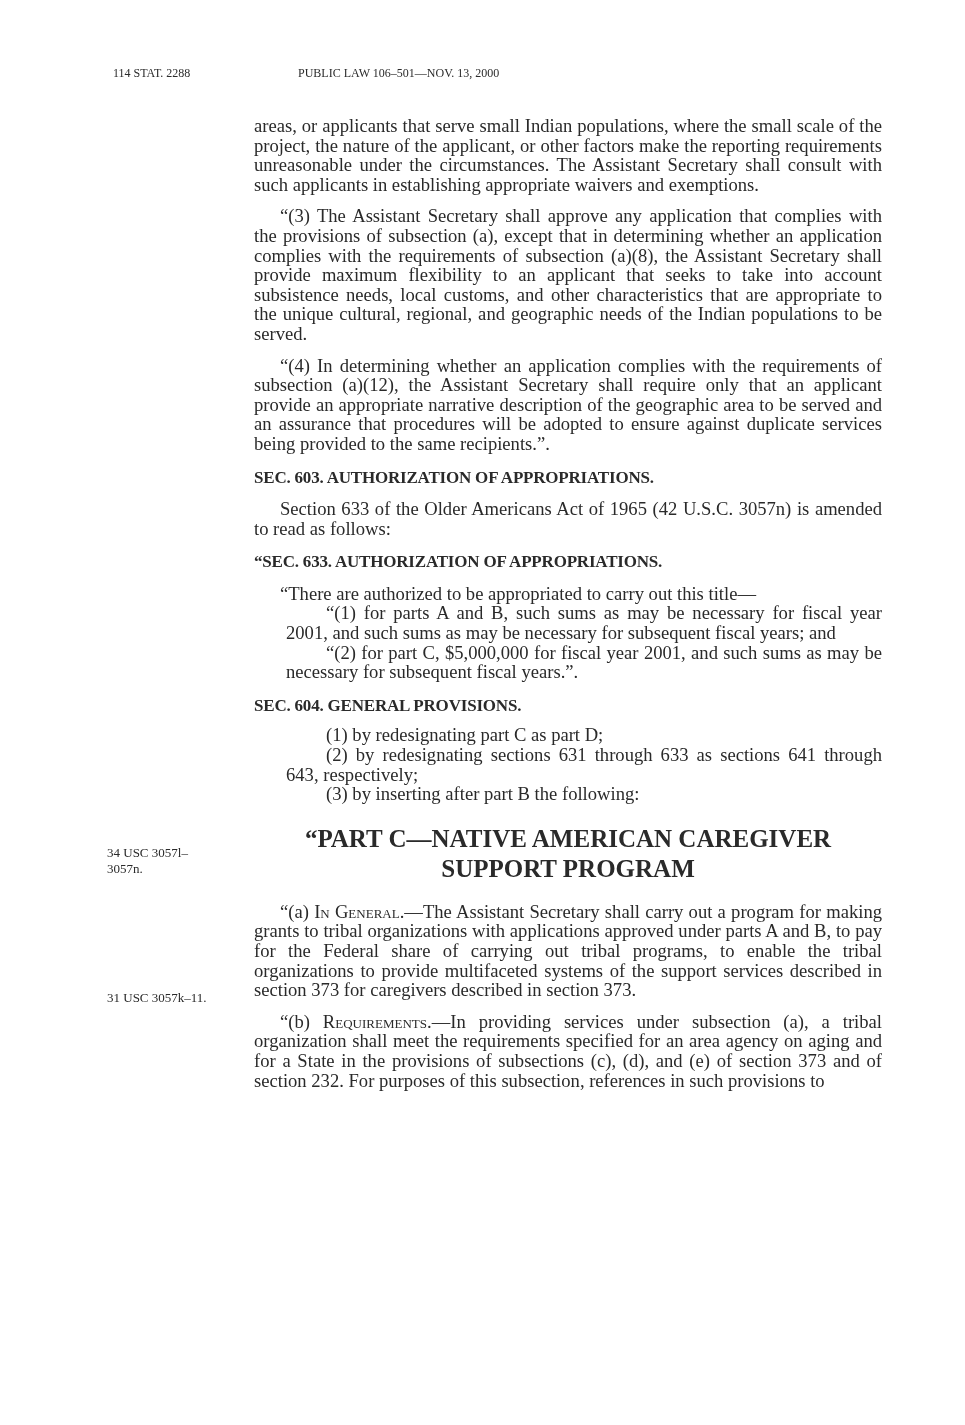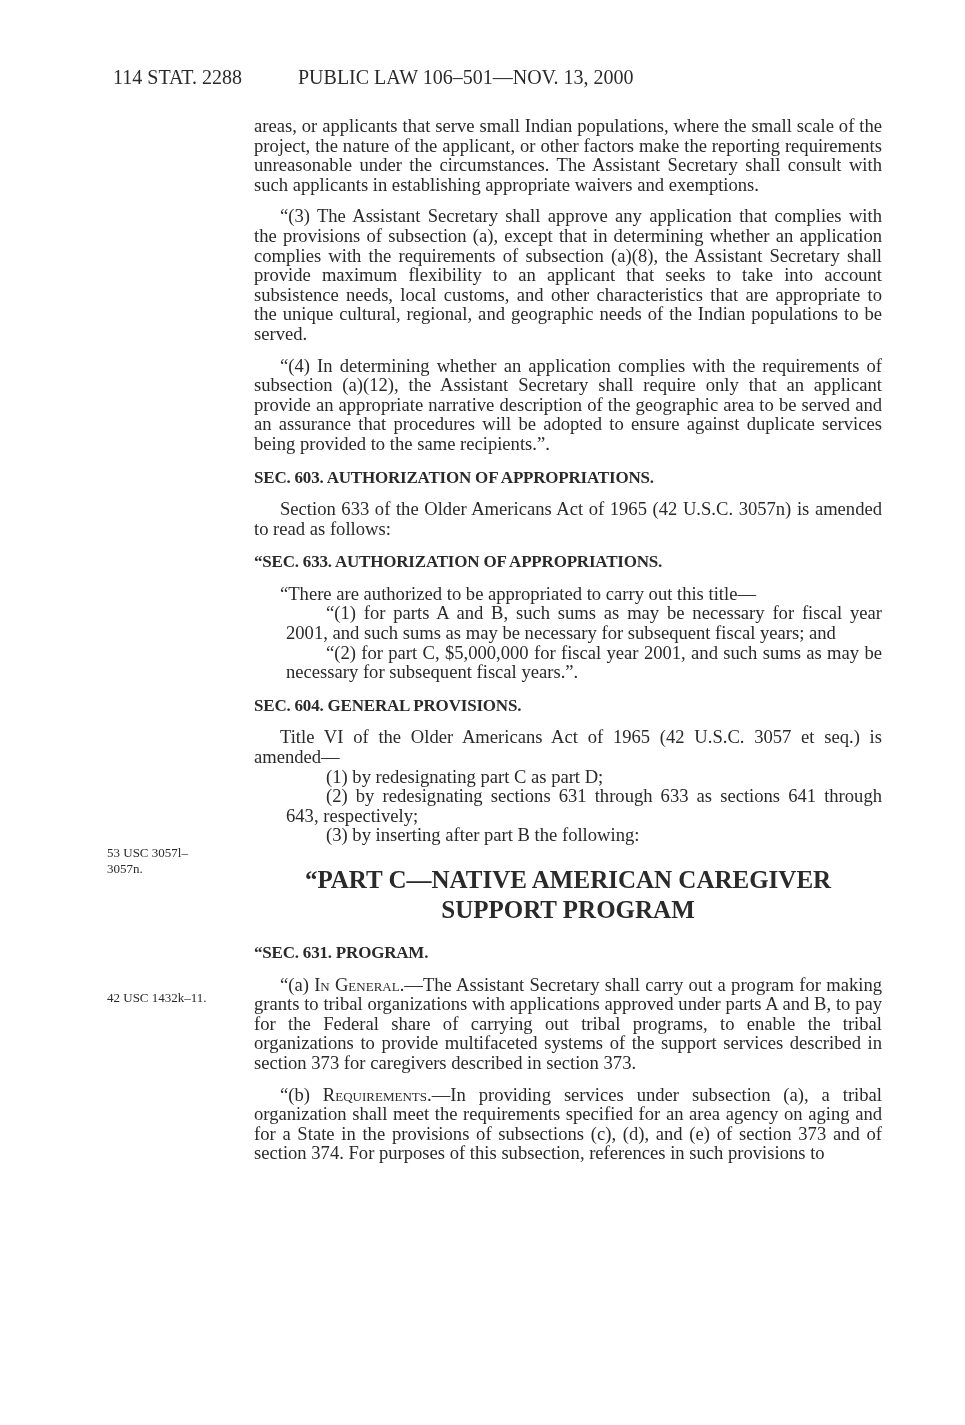--- a/index.html
+++ b/index.html
@@ -1,20 +1,20 @@
 <!DOCTYPE html>
 <html><head>
 <meta charset="utf-8">
 <style>
   html, body { margin: 0; padding: 0; }
   body {
     width: 965px; height: 1425px; background: #ffffff; position: relative; overflow: hidden;
     font-family: "Liberation Serif", "DejaVu Serif", serif; color: #2a2a2a;
   }
-  .header { position: absolute; top: 66px; left: 113px; width: 680px; font-size: 20px; height: 26px; }
+  .header { position: absolute; top: 66px; left: 113px; width: 680px; font-size: 12px; height: 26px; }
   .header .stat { position: absolute; left: 0; top: 0; }
   .header .law { position: absolute; left: 185px; top: 0; }
   .body { position: absolute; left: 254px; top: 116px; width: 628px; font-size: 18.6px; line-height: 19.6px; }
   .p { text-align: justify; text-align-last: left; margin: 0; }
   .ind { text-indent: 26px; margin-top: 12px; }
   .ind3 { padding-left: 32px; text-indent: 40px; margin: 0; }
   .sec { font-weight: bold; font-size: 17px; margin: 14px 0 10px 0; letter-spacing: -0.2px; }
   .part { font-weight: bold; font-size: 25px; line-height: 30px; text-align: center; margin: 20px 0 18px 0; }
   .sc { font-variant: small-caps; }
   .margin { position: absolute; left: 107px; font-size: 13px; line-height: 16px; }
@@ -22,43 +22,41 @@
   .m2 { top: 990px; }
 </style>
 </head>
 <body>
 
 <div class="header">
   <span class="stat">114 STAT. 2288</span>
   <span class="law">PUBLIC LAW 106–501—NOV. 13, 2000</span>
 </div>
 
-<div class="margin m1" style="width:110px">53 USC 3057l–3057n.</div>
-<div class="margin m2" style="width:110px">42 USC 1432k–11.</div>
+<div class="margin m1" style="width:110px">34 USC 3057l–3057n.</div>
+<div class="margin m2" style="width:110px">31 USC 3057k–11.</div>
 
 <div class="body">
   <p class="p">areas, or applicants that serve small Indian populations, where the small scale of the project, the nature of the applicant, or other factors make the reporting requirements unreasonable under the circumstances. The Assistant Secretary shall consult with such applicants in establishing appropriate waivers and exemptions.</p>
   <p class="p ind">“(3) The Assistant Secretary shall approve any application that complies with the provisions of subsection (a), except that in determining whether an application complies with the requirements of subsection (a)(8), the Assistant Secretary shall provide maximum flexibility to an applicant that seeks to take into account subsistence needs, local customs, and other characteristics that are appropriate to the unique cultural, regional, and geographic needs of the Indian populations to be served.</p>
   <p class="p ind">“(4) In determining whether an application complies with the requirements of subsection (a)(12), the Assistant Secretary shall require only that an applicant provide an appropriate narrative description of the geographic area to be served and an assurance that procedures will be adopted to ensure against duplicate services being provided to the same recipients.”.</p>
 
   <div class="sec">SEC. 603. AUTHORIZATION OF APPROPRIATIONS.</div>
   <p class="p ind">Section 633 of the Older Americans Act of 1965 (42 U.S.C. 3057n) is amended to read as follows:</p>
 
   <div class="sec">“SEC. 633. AUTHORIZATION OF APPROPRIATIONS.</div>
   <p class="p ind">“There are authorized to be appropriated to carry out this title—</p>
   <p class="p ind3">“(1) for parts A and B, such sums as may be necessary for fiscal year 2001, and such sums as may be necessary for subsequent fiscal years; and</p>
   <p class="p ind3">“(2) for part C, $5,000,000 for fiscal year 2001, and such sums as may be necessary for subsequent fiscal years.”.</p>
 
   <div class="sec">SEC. 604. GENERAL PROVISIONS.</div>
-  <p class="p ind">Title VI of the Older Americans Act of 1965 (42 U.S.C. 3057 et seq.) is amended—</p>
   <p class="p ind3">(1) by redesignating part C as part D;</p>
   <p class="p ind3">(2) by redesignating sections 631 through 633 as sections 641 through 643, respectively;</p>
   <p class="p ind3">(3) by inserting after part B the following:</p>
 
   <div class="part">
     <div>“PART C—NATIVE AMERICAN CAREGIVER</div>
     <div>SUPPORT PROGRAM</div>
   </div>
 
-  <div class="sec">“SEC. 631. PROGRAM.</div>
   <p class="p ind"><span>“(a) </span><span class="sc">In General.</span><span>—The Assistant Secretary shall carry out a program for making grants to tribal organizations with applications approved under parts A and B, to pay for the Federal share of carrying out tribal programs, to enable the tribal organizations to provide multifaceted systems of the support services described in section 373 for caregivers described in section 373.</span></p>
-  <p class="p ind"><span>“(b) </span><span class="sc">Requirements.</span><span>—In providing services under subsection (a), a tribal organization shall meet the requirements specified for an area agency on aging and for a State in the provisions of subsections (c), (d), and (e) of section 373 and of section 374. For purposes of this subsection, references in such provisions to</span></p>
+  <p class="p ind"><span>“(b) </span><span class="sc">Requirements.</span><span>—In providing services under subsection (a), a tribal organization shall meet the requirements specified for an area agency on aging and for a State in the provisions of subsections (c), (d), and (e) of section 373 and of section 232. For purposes of this subsection, references in such provisions to</span></p>
 </div>
 
 </body></html>

